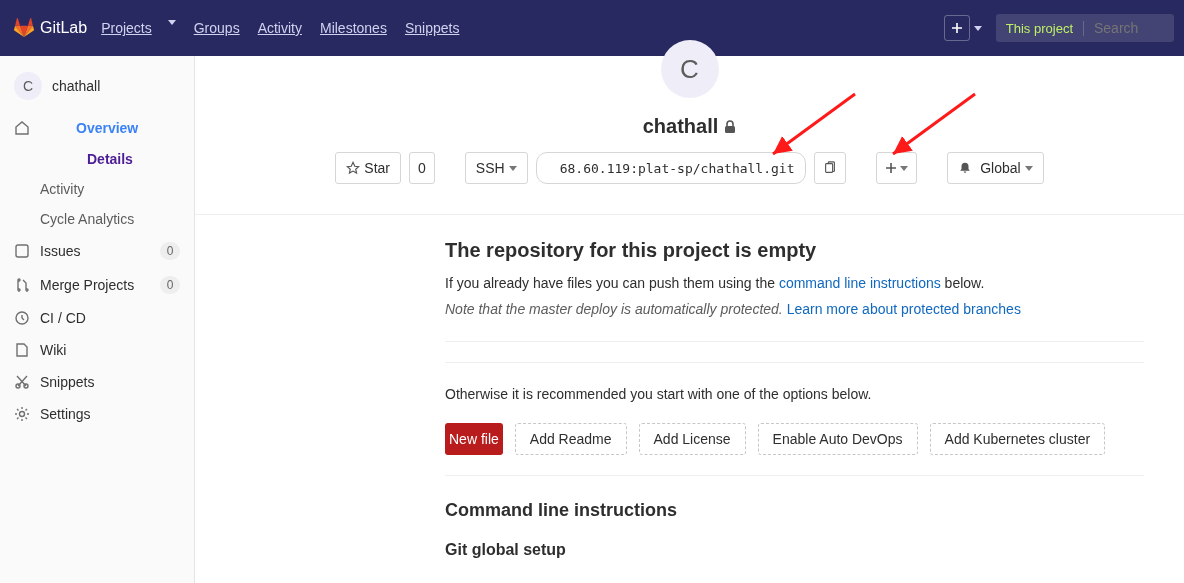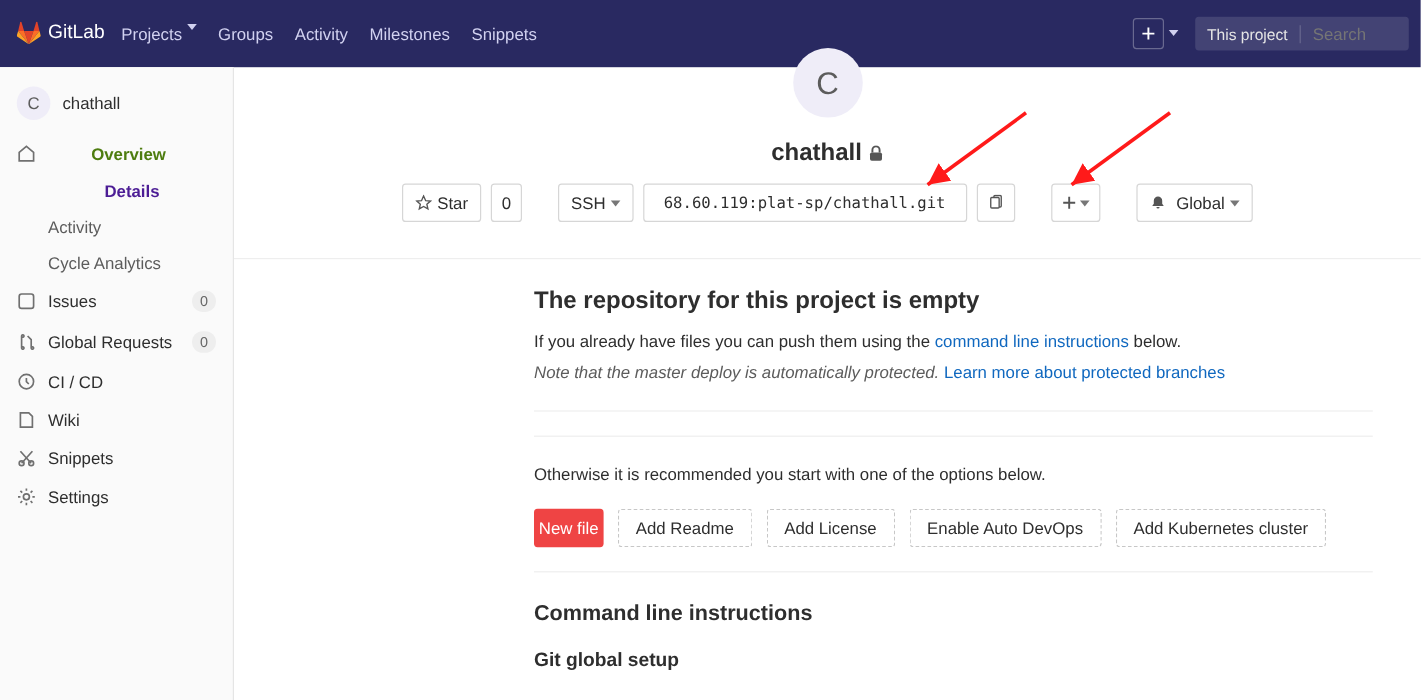--- a/index.html
+++ b/index.html
@@ -3,59 +3,59 @@
 <meta charset="utf-8">
 <style>
   * { box-sizing: border-box; margin: 0; padding: 0; }
   body { font-family: -apple-system, "Helvetica Neue", Arial, sans-serif; font-size: 14px; color: #2e2e2e; background: #fff; width: 1184px; }
 
   
   .topbar { background: #292961; height: 56px; display: flex; align-items: center; color: #fff; }
   .logo { display: flex; align-items: center; gap: 6px; padding: 0 14px; font-size: 16px; }
   .tanuki { width: 20px; height: 20px; }
   .nav-links { display: flex; gap: 18px; font-size: 14px; color: #d1d1f0; }
-  .nav-links .nav-item { cursor: pointer; display: flex; align-items: flex-start; gap: 4px; }
+  .nav-links .nav-item { cursor: pointer; display: flex; align-items: flex-start; gap: 16px; text-decoration: underline; }
   .spacer { flex: 1; }
   .plus-box { width: 26px; height: 26px; border: 1px solid rgba(255,255,255,0.3); border-radius: 3px; display: flex; align-items: center; justify-content: center; font-size: 15px; margin-right: 4px; cursor: pointer; }
   .plus-caret { font-size: 10px; margin-right: 14px; cursor: pointer; color: #d1d1f0; }
   .search-wrap { background: rgba(255,255,255,0.12); height: 28px; display: flex; align-items: center; border-radius: 3px; margin-right: 10px; }
-  .search-scope { padding: 0 10px; border-right: 1px solid rgba(255,255,255,0.2); color: #e5e5e5; font-size: 13px; }
+  .search-scope { padding: 0 10px; border-right: 1px solid rgba(255,255,255,0.2); color: #bef264; font-size: 13px; }
   .search-input { background: transparent; border: none; outline: none; color: #fff; padding: 0 10px; font-size: 14px; width: 90px; }
 
   
   .page { display: flex; }
   .sidebar { width: 195px; background: #fafafa; border-right: 1px solid #e5e5e5; min-height: 543px; padding-top: 8px; }
   .proj-head { display: flex; align-items: center; gap: 10px; padding: 8px 14px 12px; }
   .avatar-sm { width: 28px; height: 28px; border-radius: 50%; background: #efedf8; color: #5c5c5c; display: flex; align-items: center; justify-content: center; font-size: 14px; }
   .side-link { display: flex; align-items: center; gap: 10px; padding: 8px 14px; color: #2e2e2e; cursor: pointer; }
-  .side-link.active { color: #4d7c0f; font-weight: 600; gap: 46px; }
+  .side-link.active { color: #3b82f6; font-weight: 600; gap: 46px; }
   .side-sub { padding: 7px 14px 7px 40px; color: #5c5c5c; cursor: pointer; }
   .side-sub.bold { font-weight: 600; color: #4c1d95; margin-left: 47px; }
   .badge { margin-left: auto; background: #eee; border-radius: 10px; min-width: 20px; height: 18px; display: flex; align-items: center; justify-content: center; font-size: 12px; color: #666; padding: 0 6px; }
   .side-icon { width: 16px; height: 16px; color: #707070; flex-shrink: 0; }
 
   .main { flex: 1; position: relative; padding: 0 0 30px; }
   .header-area { text-align: center; padding: 6px 0 12px; position: relative; }
   .avatar-lg { width: 58px; height: 58px; border-radius: 50%; background: #efedf8; margin: 0 auto; position: relative; top: -22px; display: flex; align-items: center; justify-content: center; font-size: 26px; color: #5c5c5c; overflow: hidden; }
   .proj-title { margin-top: -12px; font-size: 20px; font-weight: 600; display: inline-flex; align-items: center; gap: 6px; }
 
   .action-row { display: flex; justify-content: center; align-items: center; gap: 8px; margin: 14px 0 18px; }
   .btn { border: 1px solid #d6d6d6; background: #fff; border-radius: 3px; height: 32px; padding: 0 10px; display: inline-flex; align-items: center; font-size: 14px; cursor: pointer; color: #2e2e2e; }
   .btn.small { padding: 0 8px; }
-  .clone-url { font-family: Menlo, Consolas, monospace; font-size: 13px; width: 270px; justify-content: center; color: #2e2e2e; cursor: text; }
+  .clone-url { font-family: Menlo, Consolas, monospace; font-size: 13px; width: 270px; justify-content: flex-end; color: #2e2e2e; cursor: text; border-radius: 11px; }
 
   h2 { font-size: 20px; font-weight: 600; margin: 24px 0 10px; }
   h3 { font-size: 16px; font-weight: 600; margin: 20px 0 8px; }
   p { color: #2e2e2e; line-height: 1.6; margin: 4px 0; }
   p.italic { font-style: italic; color: #5c5c5c; }
   a.link { color: #1068bf; text-decoration: none; cursor: pointer; }
   hr { border: none; border-top: 1px solid #eee; margin: 20px 0; }
 
   .opt-row { display: flex; gap: 12px; margin: 18px 0 10px; }
-  .btn-green { background: #ef4444; color: #fff; border: none; border-radius: 3px; height: 32px; padding: 0 4px; font-size: 14px; cursor: pointer; }
+  .btn-green { background: #b91c1c; color: #fff; border: none; border-radius: 3px; height: 32px; padding: 0 4px; font-size: 14px; cursor: pointer; }
   .btn-dashed { border: 1px dashed #c7c7c7; background: #fff; border-radius: 3px; height: 32px; padding: 0 14px; font-size: 14px; cursor: pointer; color: #2e2e2e; }
 
   .arrow { position: absolute; pointer-events: none; }
 
   .caret-down { display: inline-block; width: 0; height: 0; border-left: 4px solid transparent; border-right: 4px solid transparent; border-top: 5px solid currentColor; vertical-align: middle; }
 </style>
 </head>
 <body>
 
 <div class="topbar">
@@ -116,21 +116,21 @@
       <svg class="side-icon" viewBox="0 0 16 16" fill="none" stroke="currentColor" stroke-width="1.4">
           <rect x="2" y="2" width="12" height="12" rx="2"></rect>
         </svg>
       <span>Issues</span>
       <span class="badge">0</span>
     </div>
     <div class="side-link">
       <svg class="side-icon" viewBox="0 0 16 16" fill="none" stroke="currentColor" stroke-width="1.4">
           <path d="M4 3v10M4 3a1 1 0 1 0 0-.01M4 13a1 1 0 1 0 0-.01M12 13a1 1 0 1 0 0-.01M12 13V6l-3-3"></path>
         </svg>
-      <span>Global Requests</span>
+      <span>Merge Projects</span>
       <span class="badge">0</span>
     </div>
     <div class="side-link">
       <svg class="side-icon" viewBox="0 0 16 16" fill="none" stroke="currentColor" stroke-width="1.4">
           <circle cx="8" cy="8" r="6"></circle>
           <path d="M8 5v3l2 2"></path>
         </svg>
       <span>CI / CD</span>
     </div>
     <div class="side-link">

